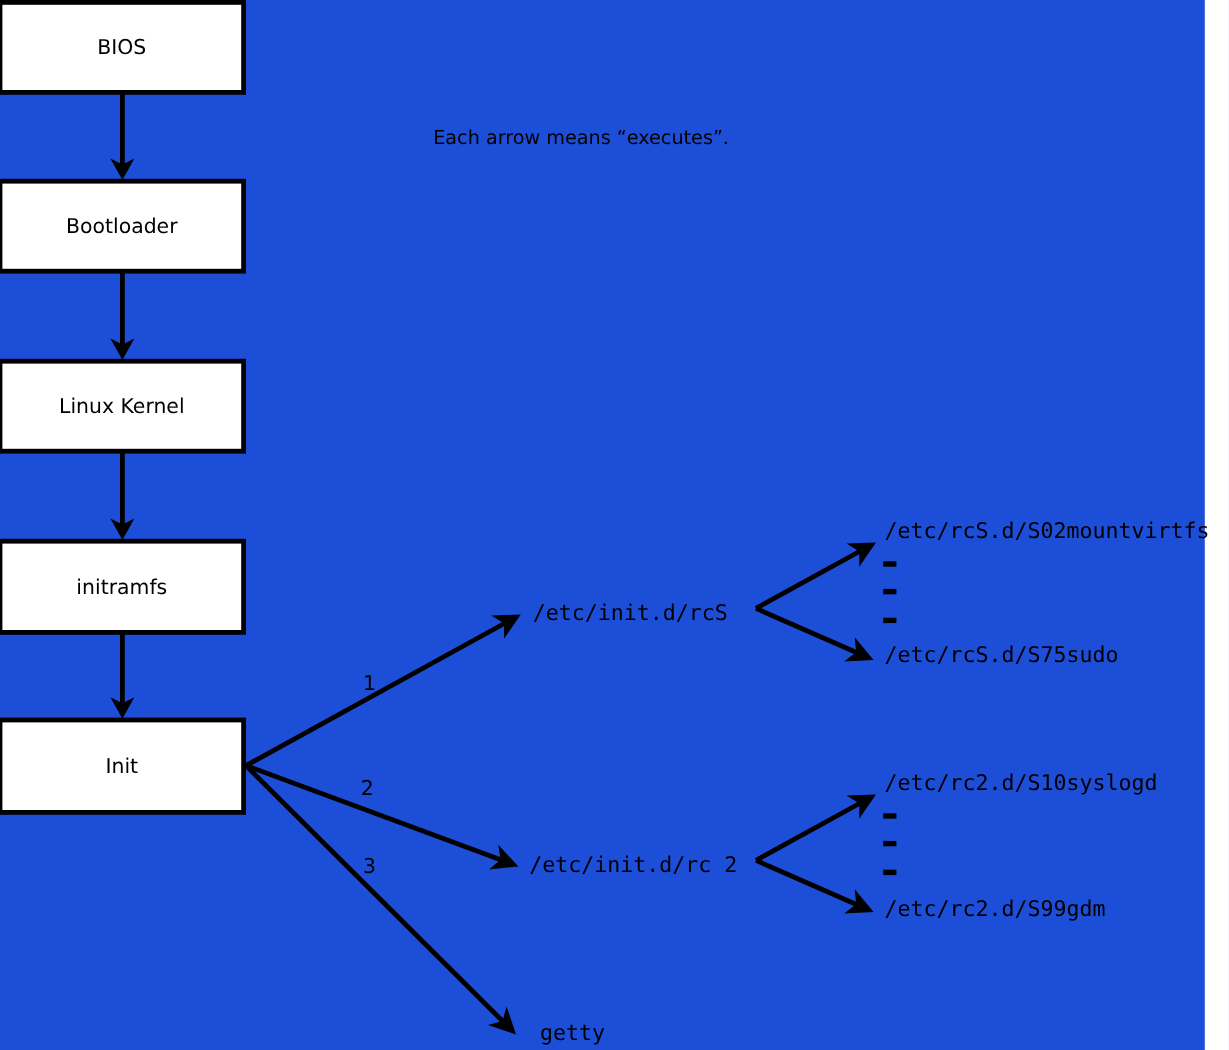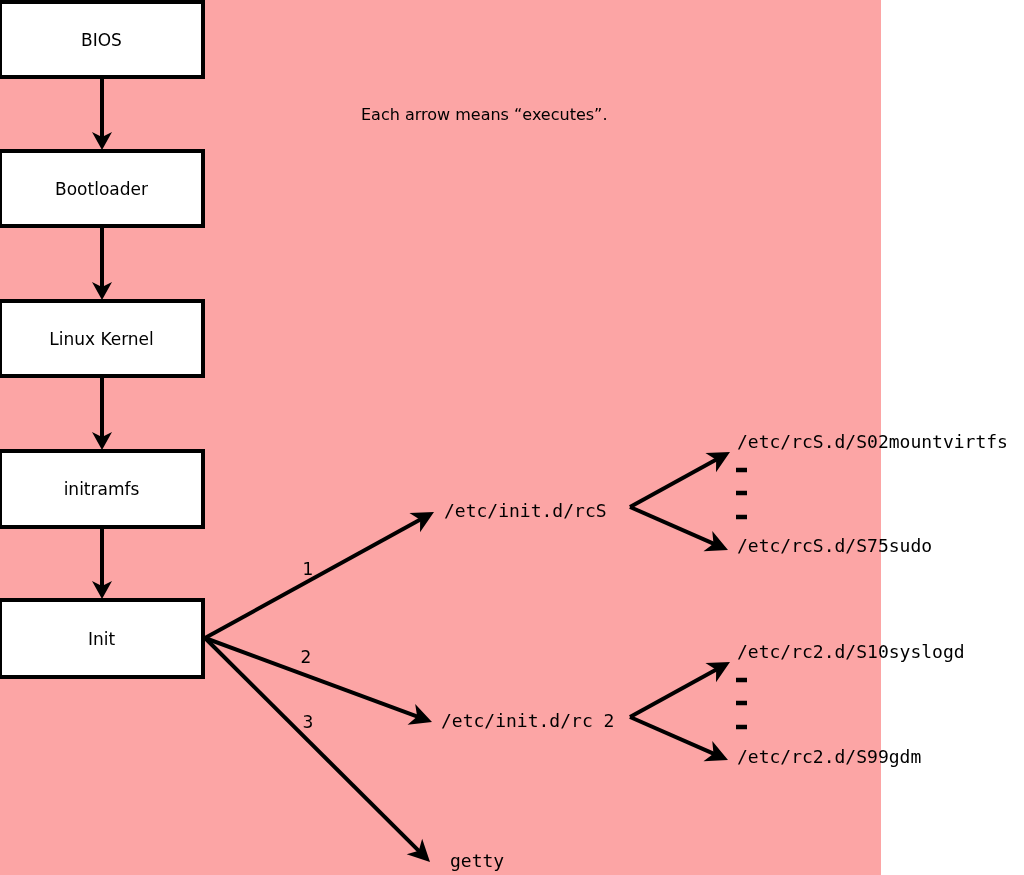--- a/index.html
+++ b/index.html
@@ -9,23 +9,23 @@
     background: #ffffff;
   }
   body {
     width: 1024px;
     height: 875px;
     overflow: hidden;
     font-family: "DejaVu Sans", sans-serif;
   }
   #diagram-root {
     position: relative;
-    width: 881px;
+    width: 1004px;
     height: 875px;
-    background: #fca5a5;
+    background: #1d4ed8;
   }
   svg#boot-diagram {
     display: block;
     width: 1024px;
     height: 875px;
   }
   .box-rect {
     fill: #ffffff;
     stroke: #000000;
     stroke-width: 4;

